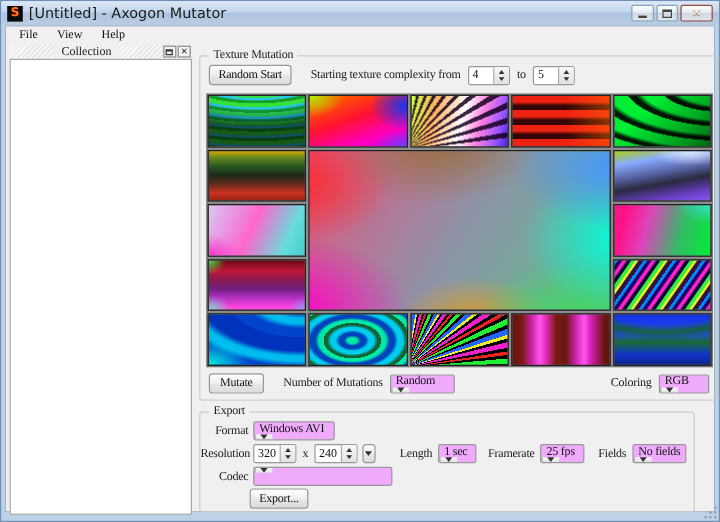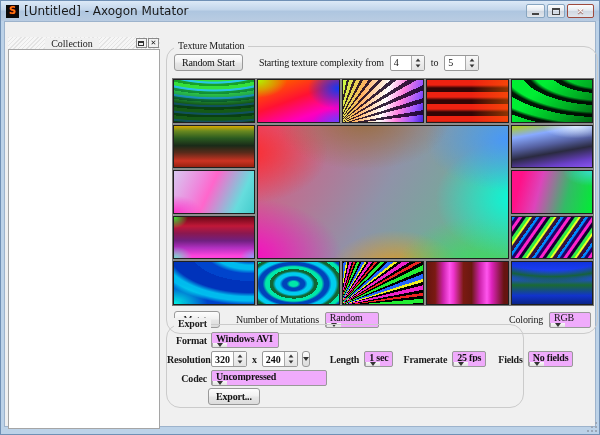--- a/index.html
+++ b/index.html
@@ -42,25 +42,25 @@
     display:flex;align-items:center;}
   .dock-title{margin:0 auto;background:#f0f0f0;padding:0 6px;font-size:10px;color:#222;}
   .dock-btn{width:11px;height:10px;border:1px solid #8a8a8a;background:#f2f2f2;flex:none;
     display:flex;align-items:center;justify-content:center;margin-right:1px;}
   .float-glyph{width:6px;height:5px;border:1px solid #333;border-top:2px solid #333;}
   .dock-close-glyph{color:#222;font:bold 7px/7px "DejaVu Sans",sans-serif;}
   .dock-list{position:absolute;left:3px;top:27px;width:152px;height:380px;
     background:#fff;border:1px solid #a5a5a5;}
 
   
-  .groupbox{position:absolute;border:1px solid #cbcbcb;border-radius:14px;}
+  .groupbox{position:absolute;border:1px solid #cbcbcb;border-radius:3px;}
   .groupbox>.gb-label{position:absolute;top:-7px;left:7px;background:#f0f0f0;
     padding:0 4px;font-size:10px;color:#1a1a1a;letter-spacing:-0.2px;}
   .gb-tm{left:161px;top:24px;width:432px;height:288px;}
-  .gb-ex{left:161px;top:302px;width:358px;height:84px;font-weight:bold;}
+  .gb-ex{left:161px;top:321px;width:413px;height:84px;}
 
   
   .row{display:flex;align-items:center;}
   .lbl{font-size:10px;color:#1a1a1a;letter-spacing:-0.2px;white-space:nowrap;}
   .btn{border:1px solid #999;border-radius:3px;height:17px;padding:0 7px;
     background:linear-gradient(#fdfdfd,#f1f1f1 45%,#e6e6e6 55%,#dcdcdc);
     font-size:10px;color:#111;letter-spacing:-0.2px;display:inline-flex;
     align-items:center;justify-content:center;white-space:nowrap;}
   .combo{border:1px solid #999;border-radius:2px;height:16px;background:#f0abfc;
     display:inline-flex;align-items:stretch;flex-direction:column;}
@@ -180,20 +180,25 @@
         <span class="glyph-max"></span>
       </div>
       <div class="cap-btn cap-close">
         <span class="glyph-close">✕</span>
       </div>
     </div>
   </div>
 
   <div class="client">
 
+    <div class="menubar">
+      <div class="menu-item">File</div>
+      <div class="menu-item">View</div>
+      <div class="menu-item">Help</div>
+    </div>
 
     <div class="dock-header">
       <span class="dock-title">Collection</span>
       <div class="dock-btn">
         <span class="float-glyph"></span>
       </div>
       <div class="dock-btn">
         <span class="dock-close-glyph">✕</span>
       </div>
     </div>
@@ -313,21 +318,20 @@
           <span class="val">No fields</span>
           <span class="arrow-box">
             <i class="tri-down"></i>
           </span>
         </div>
       </div>
 
       <div class="row ex-r3">
         <span class="lbl lblcol">Codec</span>
         <div class="combo" style="width:116px">
-          <span class="val">Uncompressed</span>
           <span class="arrow-box">
             <i class="tri-down"></i>
           </span>
         </div>
       </div>
 
       <div class="row ex-r4">
         <div class="btn" style="min-width:44px">Export...</div>
       </div>
     </div>

